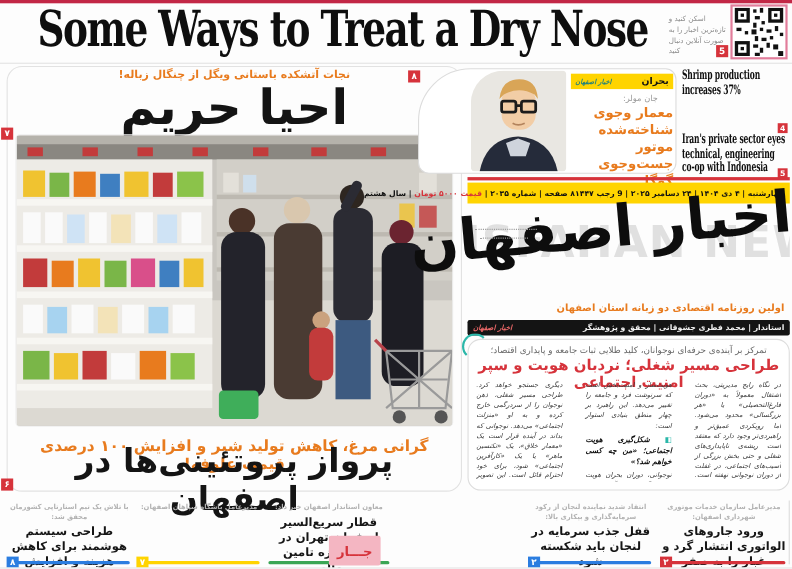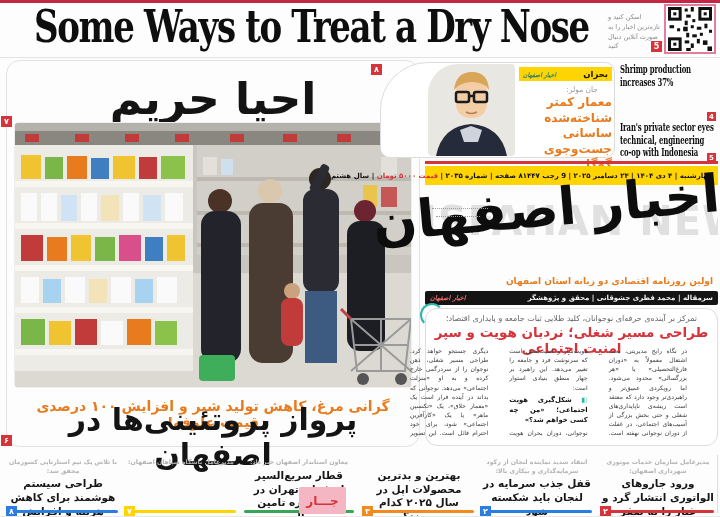--- a/index.html
+++ b/index.html
@@ -64,21 +64,21 @@
   #tagline { left:445px; top:276px; width:268px; font-size:9px; font-weight:bold; color:#e87b1e; text-align:right; }
 
   
   #ed-bar { left:425px; top:291px; width:293px; height:14px; background:#141414; border-radius:2px; display:flex; align-items:center; justify-content:space-between; padding:0 5px; direction:rtl; }
   #ed-bar-text { color:#f2f2f2; font-size:7px; font-weight:bold; }
   #ed-bar-logo { color:#ef6a6a; font-size:6.5px; font-style:italic; font-weight:bold; }
   #ed-card { left:425px; top:308px; width:293px; height:138px; border:1px solid #ddd; border-radius:12px; overflow:hidden; background:#fff; }
   #ed-arc { left:420px; top:303px; width:24px; height:24px; border:2px solid transparent; border-top-color:#2ab7a9; border-left-color:#2ab7a9; border-radius:50%; z-index:4; }
   #ed-kicker { left:433px; top:314px; width:277px; font-size:8px; color:#666; }
   #ed-headline { left:433px; top:324px; width:277px; font-size:13.5px; font-weight:900; color:#d6333b; }
-  #ed-cols { left:410px; top:346px; width:277px; height:92px; display:flex; direction:rtl; gap:21px; overflow:hidden; }
+  #ed-cols { left:433px; top:346px; width:277px; height:92px; display:flex; direction:rtl; gap:21px; overflow:hidden;font-style:italic; }
   .ed-col { flex:1; font-size:6.1px; line-height:1.5; text-align:justify; color:#3a3a3a; }
   .ed-subhead { font-size:6.8px; font-weight:900; color:#111; margin:3px 0; }
   .ed-subhead .tic { color:#2ab7a9; }
 
   
   .bcol { position:absolute; top:458px; width:110px; height:55px; }
   .b-kicker { font-size:6.2px; color:#b2b2b2; font-weight:bold; text-align:center; line-height:1.4; min-height:9px; }
   .b-head { font-size:10.5px; line-height:1.3; font-weight:800; color:#161616; text-align:center; margin-top:2px; }
   .b-line { position:absolute; left:0; bottom:0; width:100%; height:3px; border-radius:2px; }
   .b-badge { position:absolute; left:-2px; bottom:-4px; width:11px; height:11px; color:#fff; font-size:8px; font-weight:bold; display:flex; align-items:center; justify-content:center; z-index:3; }
@@ -129,20 +129,21 @@
           <rect x="26" y="26" width="3" height="3"></rect>
           <rect x="12" y="27" width="3" height="2"></rect>
       </g>
     </svg>
   </div>
   <div class="badge" style="left:651px; top:41px;">5</div>
   <div class="abs" id="hr1"></div>
 
   <div class="abs" id="lead-block"></div>
   <div class="badge" style="left:1px; top:116px;">۷</div>
+  <div class="abs rtl ctr" id="lead-kicker">نجات آتشکده باستانی ویگل از چنگال زباله!</div>
   <div class="abs rtl ctr" id="lead-headline">احیا حریم ساسانی</div>
 
   <div class="abs" id="photo">
     <svg width="398" height="266" viewBox="0 0 398 266">
       <rect width="398" height="266" fill="#c9c6c0"></rect>
       <rect y="150" width="398" height="116" fill="#dcd9d2"></rect>
       <rect y="8" width="398" height="14" fill="#8a8781"></rect>
       <g fill="#c23b3b">
           <rect x="10" y="11" width="14" height="8"></rect>
           <rect x="60" y="11" width="14" height="8"></rect>
@@ -259,21 +260,21 @@
           <path d="M41 32 L46 32"></path>
       </g>
       <path d="M38 48 Q43 51 49 48" stroke="#b3835c" stroke-width="1.5" fill="none"></path>
     </svg>
   </div>
   <div class="abs" id="profile-tagbar">
     <span id="profile-tag">بحران</span>
     <span id="profile-logo">اخبار اصفهان</span>
   </div>
   <div class="abs rtl" id="profile-name">جان مولر:</div>
-  <div class="abs rtl" id="profile-headline">معمار کمتر شناخته‌شده ساسانی جست‌وجوی گوگل</div>
+  <div class="abs rtl" id="profile-headline">معمار وجوی شناخته‌شده موتور جست‌وجوی گوگل</div>
 
   <div class="abs en-brief" id="en1">Shrimp production increases 37%</div>
   <div class="badge" style="left:707px; top:112px; width:9px; height:9px; font-size:7px;">4</div>
   <div class="abs en-brief" id="en2">Iran's private sector eyes technical, engineering co-op with Indonesia</div>
   <div class="badge" style="left:707px; top:153px; width:9px; height:9px; font-size:7px;">5</div>
 
   <div class="abs" id="mast-redbar"></div>
   <div class="abs" id="datestrip">
     <span>
       <span>چهارشنبه</span> |
@@ -288,21 +289,21 @@
       <span>سال هشتم</span>
     </span>
   </div>
   <div class="abs" id="watermark">ISFAHAN NEWS</div>
   <div class="abs rtl" id="calligraphy">اخبار اصفهان</div>
   <div class="scribble" style="left:432px; top:208px;"></div>
   <div class="scribble" style="left:436px; top:216px; width:44px;"></div>
   <div class="abs rtl" id="tagline">اولین روزنامه اقتصادی دو زبانه استان اصفهان</div>
 
   <div class="abs" id="ed-bar">
-    <span id="ed-bar-text">سرمقاله | محمد فطری جشوقانی | محقق و پژوهشگر</span>
+    <span id="ed-bar-text">استاندار | محمد فطری جشوقانی | محقق و پژوهشگر</span>
     <span id="ed-bar-logo">اخبار اصفهان</span>
   </div>
   <div class="abs" id="ed-card"></div>
   <div class="abs" id="ed-arc"></div>
   <div class="abs rtl ctr" id="ed-kicker">تمرکز بر آینده‌ی حرفه‌ای نوجوانان، کلید طلایی ثبات جامعه و پایداری اقتصاد؛</div>
   <div class="abs rtl ctr" id="ed-headline">طراحی مسیر شغلی؛ نردبان هویت و سپر امنیت اجتماعی</div>
   <div class="abs" id="ed-cols">
     <div class="ed-col">در نگاه رایج مدیریتی، بحث اشتغال معمولاً به «دوران فارغ‌التحصیلی» یا «هر بزرگسالی» محدود می‌شود. اما رویکردی عمیق‌تر و راهبردی‌تر وجود دارد که معتقد است ریشه‌ی ناپایداری‌های شغلی و حتی بخش بزرگی از آسیب‌های اجتماعی، در غفلت از دوران نوجوانی نهفته است. «طراحی مسیر شغلی» (Career Pathing) در سنین ۱۲ تا ۱۸ سالگی، صرفاً یک اقدام فنی یا مهارت‌آموزی نیست؛ بلکه یک پروژه</div>
     <div class="ed-col">
       <span>هویت‌ساز و امنیت‌بخش است که سرنوشت فرد و جامعه را تغییر می‌دهد. این راهبرد بر چهار منطق بنیادی استوار است:</span>
@@ -325,26 +326,20 @@
     <div class="b-kicker rtl">مدیرعامل باشگاه سپاهان اصفهان:</div>
     <div class="b-line" style="background-color: rgb(255, 212, 0);"></div>
     <div class="b-badge" style="background-color: rgb(255, 212, 0);">۷</div>
   </div>
   <div class="bcol" style="left:244px;">
     <div class="b-kicker rtl">معاون استاندار اصفهان خبر داد:</div>
     <div class="b-head rtl">قطار سریع‌السیر اصفهان-تهران در مسیر تازه تامین مالی</div>
     <div class="b-line" style="background-color: rgb(58, 166, 85);"></div>
 
   </div>
-  <div class="bcol" style="left:364px;">
-    <div class="b-kicker rtl"></div>
-    <div class="b-head rtl">بهترین و بدترین محصولات اپل در سال ۲۰۲۵ کدام بودند؟</div>
-    <div class="b-line" style="background-color: rgb(240, 140, 30);"></div>
-    <div class="b-badge" style="background-color: rgb(240, 140, 30);">۳</div>
-  </div>
   <div class="bcol" style="left:482px;">
     <div class="b-kicker rtl">انتقاد شدید نماینده لنجان از رکود سرمایه‌گذاری و بیکاری بالا:</div>
     <div class="b-head rtl">قفل جذب سرمایه در لنجان باید شکسته شود</div>
     <div class="b-line" style="background-color: rgb(43, 125, 224);"></div>
     <div class="b-badge" style="background-color: rgb(43, 125, 224);">۲</div>
   </div>
   <div class="bcol" style="left:602px; width:112px;">
     <div class="b-kicker rtl">مدیرعامل سازمان خدمات موتوری شهرداری اصفهان:</div>
     <div class="b-head rtl">ورود جاروهای الواتوری انتشار گرد و غبار را به صفر می‌رساند</div>
     <div class="b-line" style="background-color: rgb(214, 51, 59);"></div>

